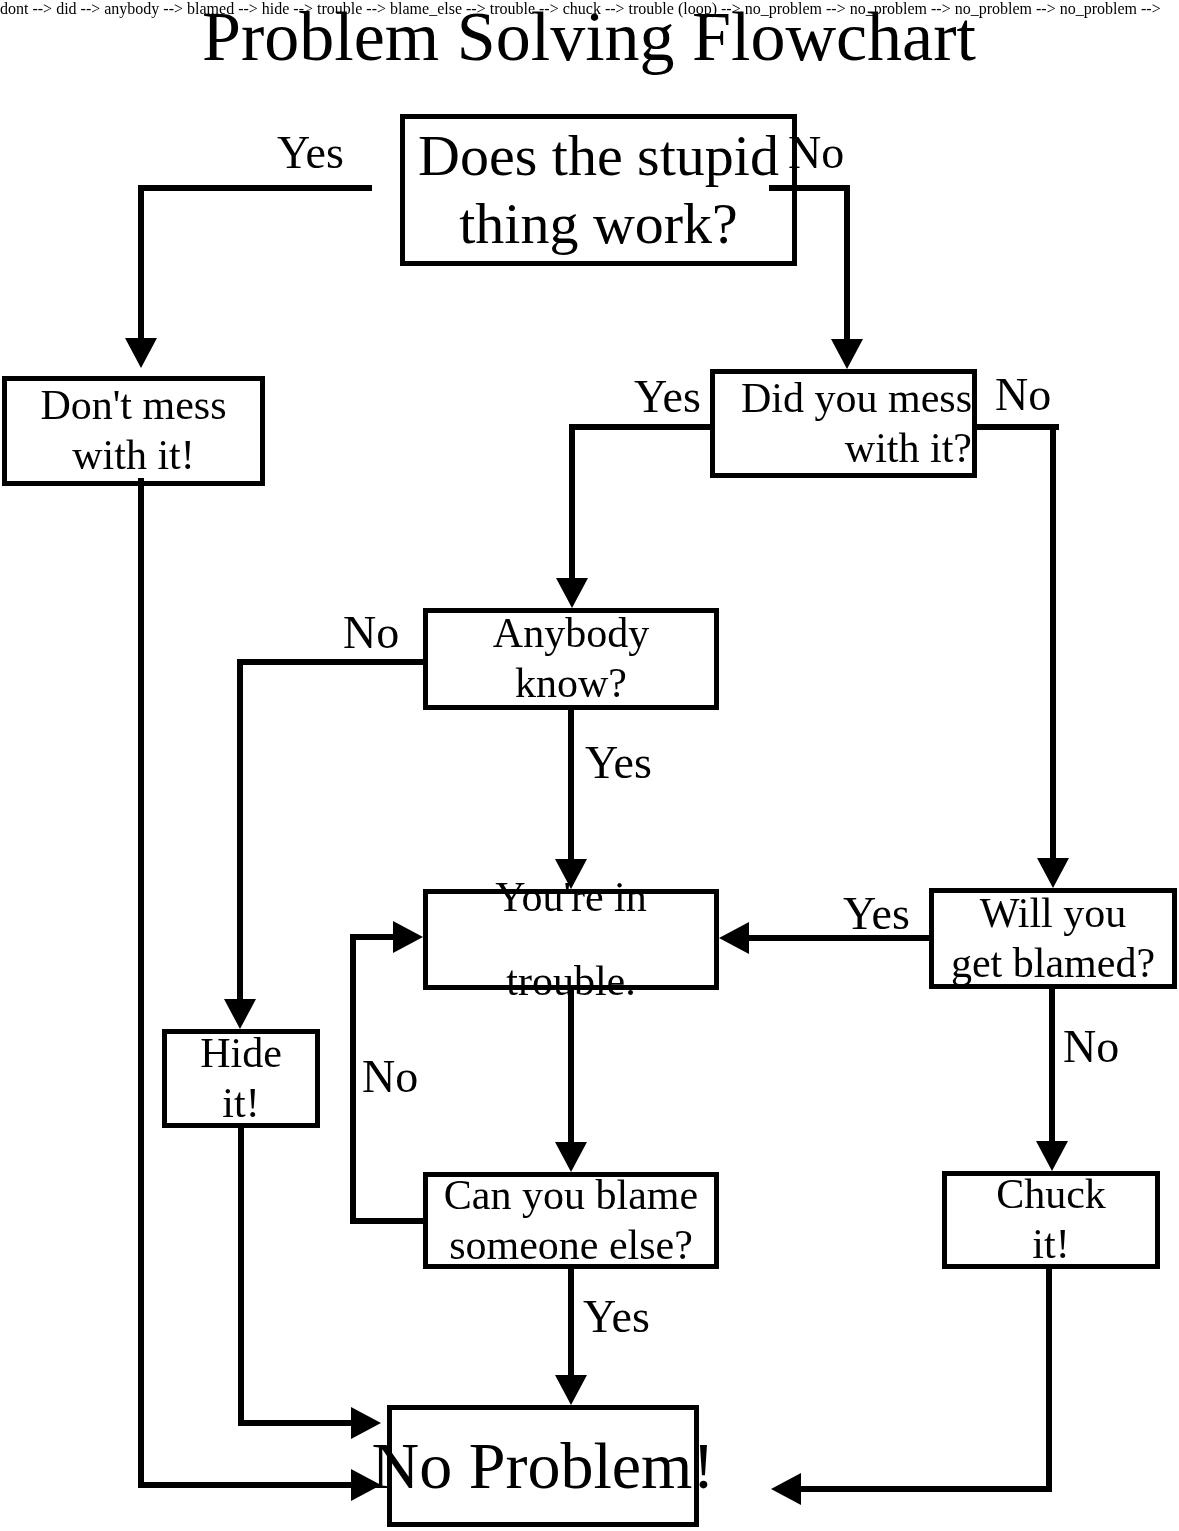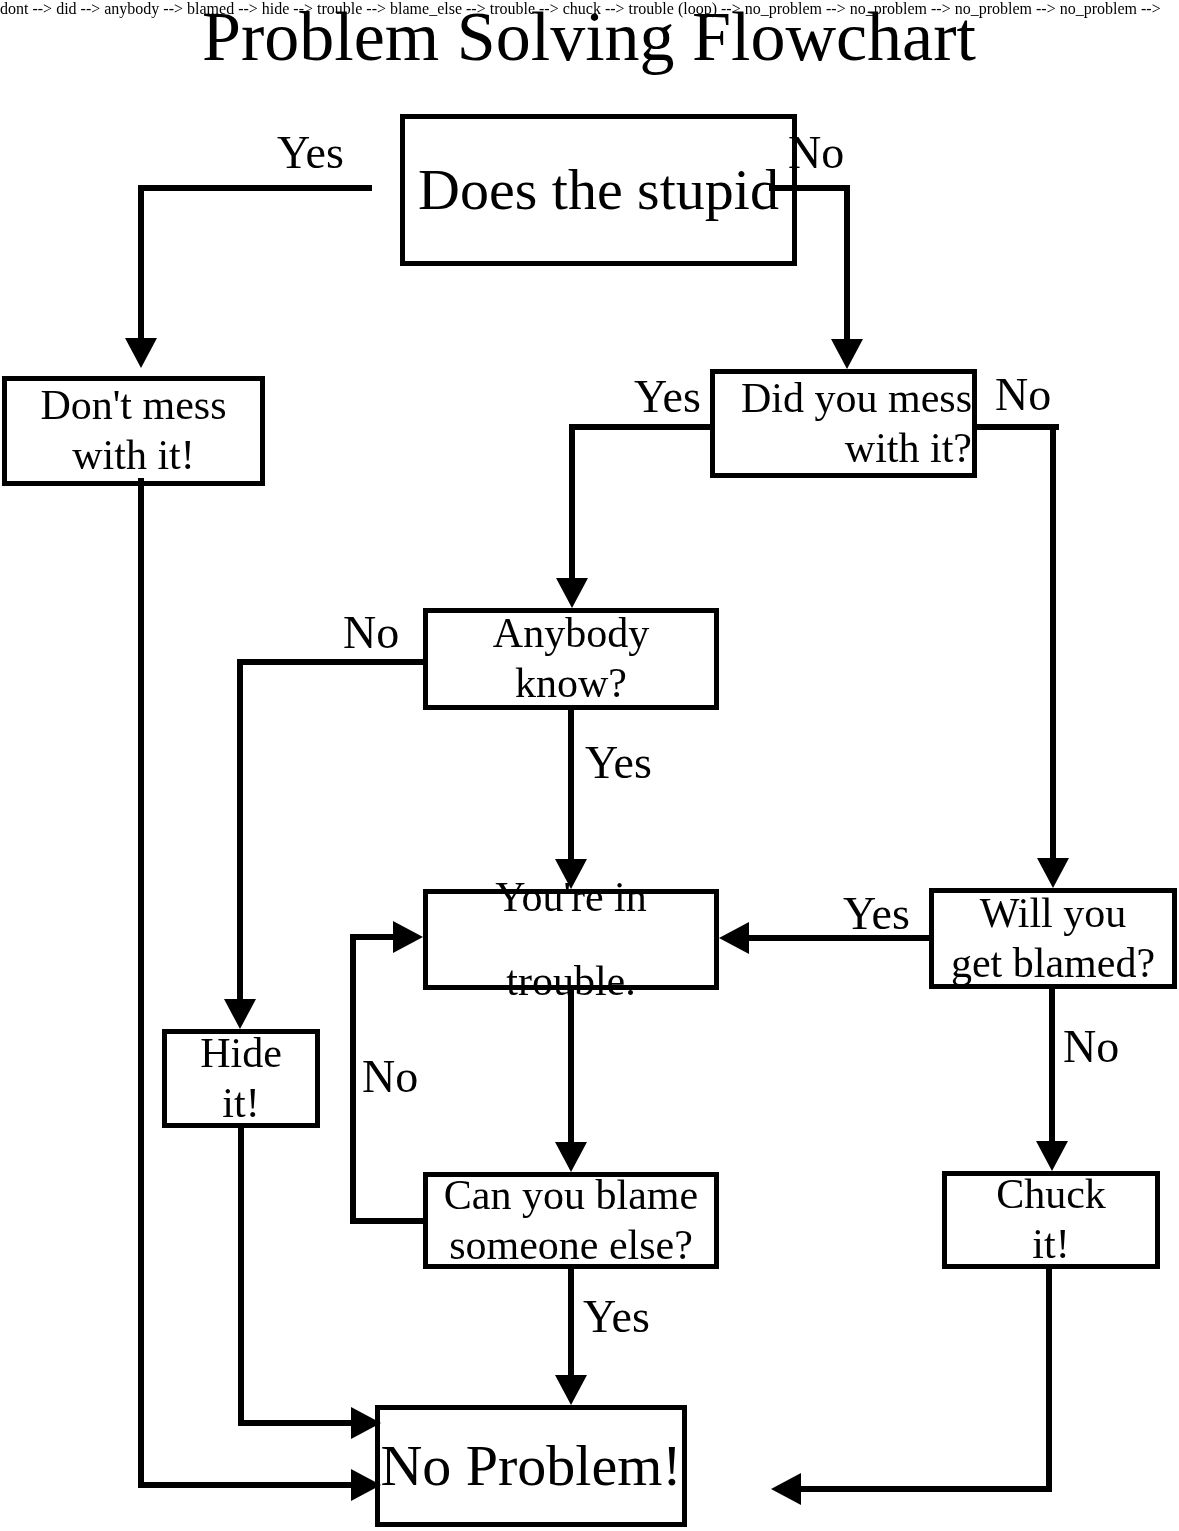--- a/index.html
+++ b/index.html
@@ -37,20 +37,21 @@
 <body>
 
 <div id="stage">
 
   
   <div class="title">Problem Solving Flowchart</div>
 
   
   <div class="box" style="left:372px; top:114px; width:397px; height:152px; font-size:58px;margin-left:28px;">
     <span>Does the stupid</span>
+    <span>thing work?</span>
   </div>
 
   <div class="box" style="left:2px; top:376px; width:263px; height:110px;">
     <span>Don't mess</span>
     <span>with it!</span>
   </div>
 
   <div class="box" style="left:710px; top:369px; width:267px; height:109px;align-items:flex-end;">
     <span>Did you mess</span>
     <span>with it?</span>
@@ -79,21 +80,21 @@
   <div class="box" style="left:423px; top:1172px; width:296px; height:97px;">
     <span>Can you blame</span>
     <span>someone else?</span>
   </div>
 
   <div class="box" style="left:942px; top:1171px; width:218px; height:98px;">
     <span>Chuck</span>
     <span>it!</span>
   </div>
 
-  <div class="box" style="left:375px; top:1405px; width:312px; height:122px; font-size:58px;">
+  <div class="box" style="left:387px; top:1405px; width:312px; height:122px; font-size:66px;">
     <span>No Problem!</span>
   </div>
 
    dont --&gt;
   <div class="hline" style="left:138px; top:185px; width:234px;"></div>
   <div class="vline" style="left:138px; top:185px; height:155px;"></div>
   <div class="arr arr-d" style="left:125px; top:338px;"></div>
   <div class="lbl" style="left:277px; top:130px;">Yes</div>
 
    did --&gt;

